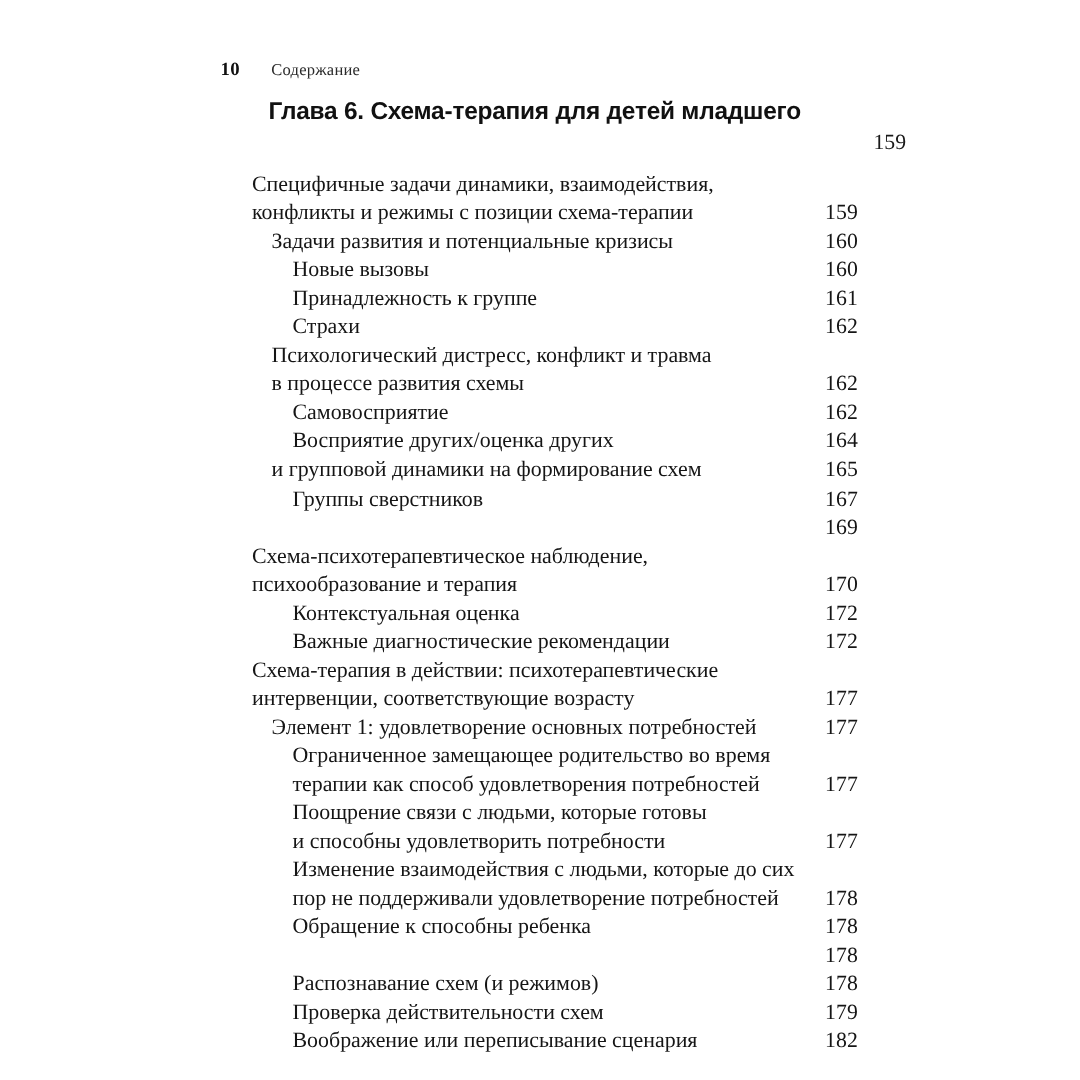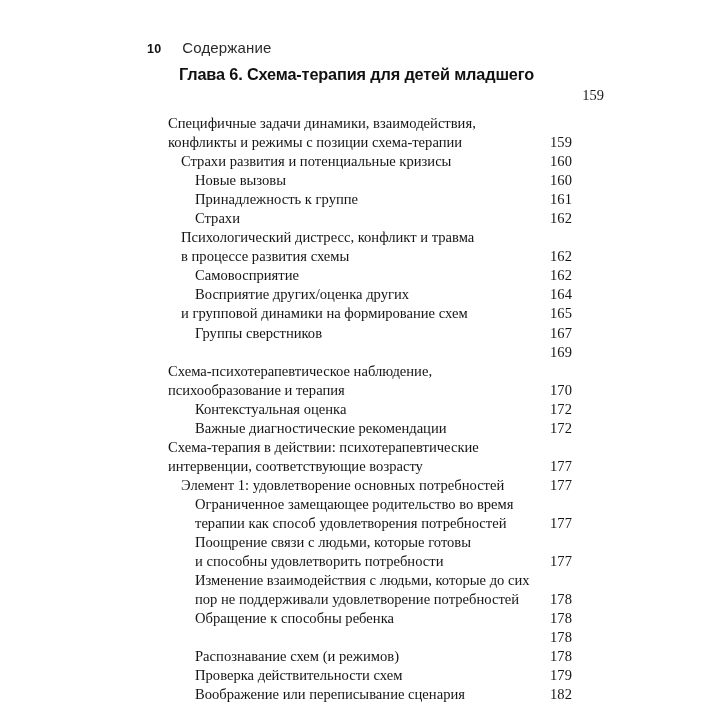--- a/index.html
+++ b/index.html
@@ -19,30 +19,30 @@
     -webkit-font-smoothing: antialiased;
   }
 
   
   .running-head {
     position: absolute;
     left: 147px;
     top: 39px;
     display: flex;
     align-items: baseline;
-    font-family: Liberation Sans, sans-serif;
+    font-family: Liberation Serif, serif;
   }
   .running-head .folio {
     font-size: 12.5px;
     font-weight: bold;
     color: #111111;
     letter-spacing: 0.2px;
   }
   .running-head .rh-title {
-    font-size: 15px;
+    font-size: 11px;
     font-weight: normal;
     color: #2a2a2a;
     margin-left: 21px;
     letter-spacing: 0.15px;
   }
 
   
   .chapter-block {
     position: absolute;
     left: 147px;
@@ -120,21 +120,21 @@
       <span>Глава 6. Схема-терапия для детей младшего</span>
     </div>
     <div class="chapter-line indented">
       <span class="chapter-page">159</span>
     </div>
   </div>
 
   <div class="toc">
       <div class="toc-line lvl-1"><span class="label">Специфичные задачи динамики, взаимодействия,</span></div>
       <div class="toc-line lvl-1"><span class="label">конфликты и режимы с позиции схема-терапии</span><span class="pageno">159</span></div>
-      <div class="toc-line lvl-2"><span class="label">Страхи развития и потенциальные кризисы</span><span class="pageno">160</span></div>
+      <div class="toc-line lvl-2"><span class="label">Задачи развития и потенциальные кризисы</span><span class="pageno">160</span></div>
       <div class="toc-line lvl-3"><span class="label">Новые вызовы</span><span class="pageno">160</span></div>
       <div class="toc-line lvl-3"><span class="label">Принадлежность к группе</span><span class="pageno">161</span></div>
       <div class="toc-line lvl-3"><span class="label">Страхи</span><span class="pageno">162</span></div>
       <div class="toc-line lvl-2"><span class="label">Психологический дистресс, конфликт и травма</span></div>
       <div class="toc-line lvl-2"><span class="label">в процессе развития схемы</span><span class="pageno">162</span></div>
       <div class="toc-line lvl-3"><span class="label">Самовосприятие</span><span class="pageno">162</span></div>
       <div class="toc-line lvl-3"><span class="label">Восприятие других/оценка других</span><span class="pageno">164</span></div>
       <div class="toc-line lvl-2"><span class="label">и групповой динамики на формирование схем</span><span class="pageno">165</span></div>
       <div class="toc-line lvl-3"><span class="label">Группы сверстников</span><span class="pageno">167</span></div>
       <div class="toc-line lvl-2"><span class="pageno">169</span></div>

